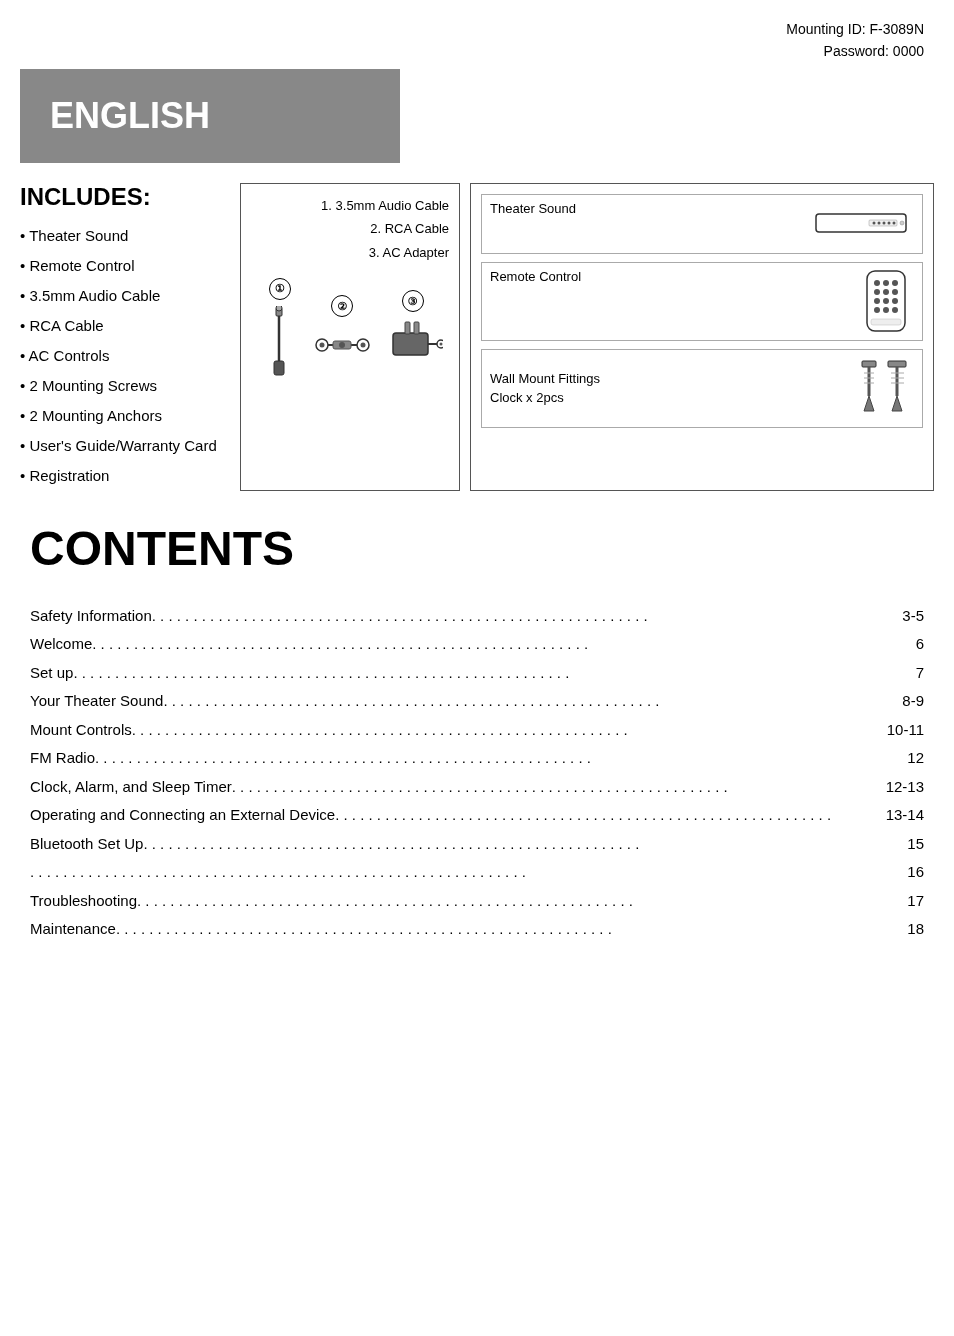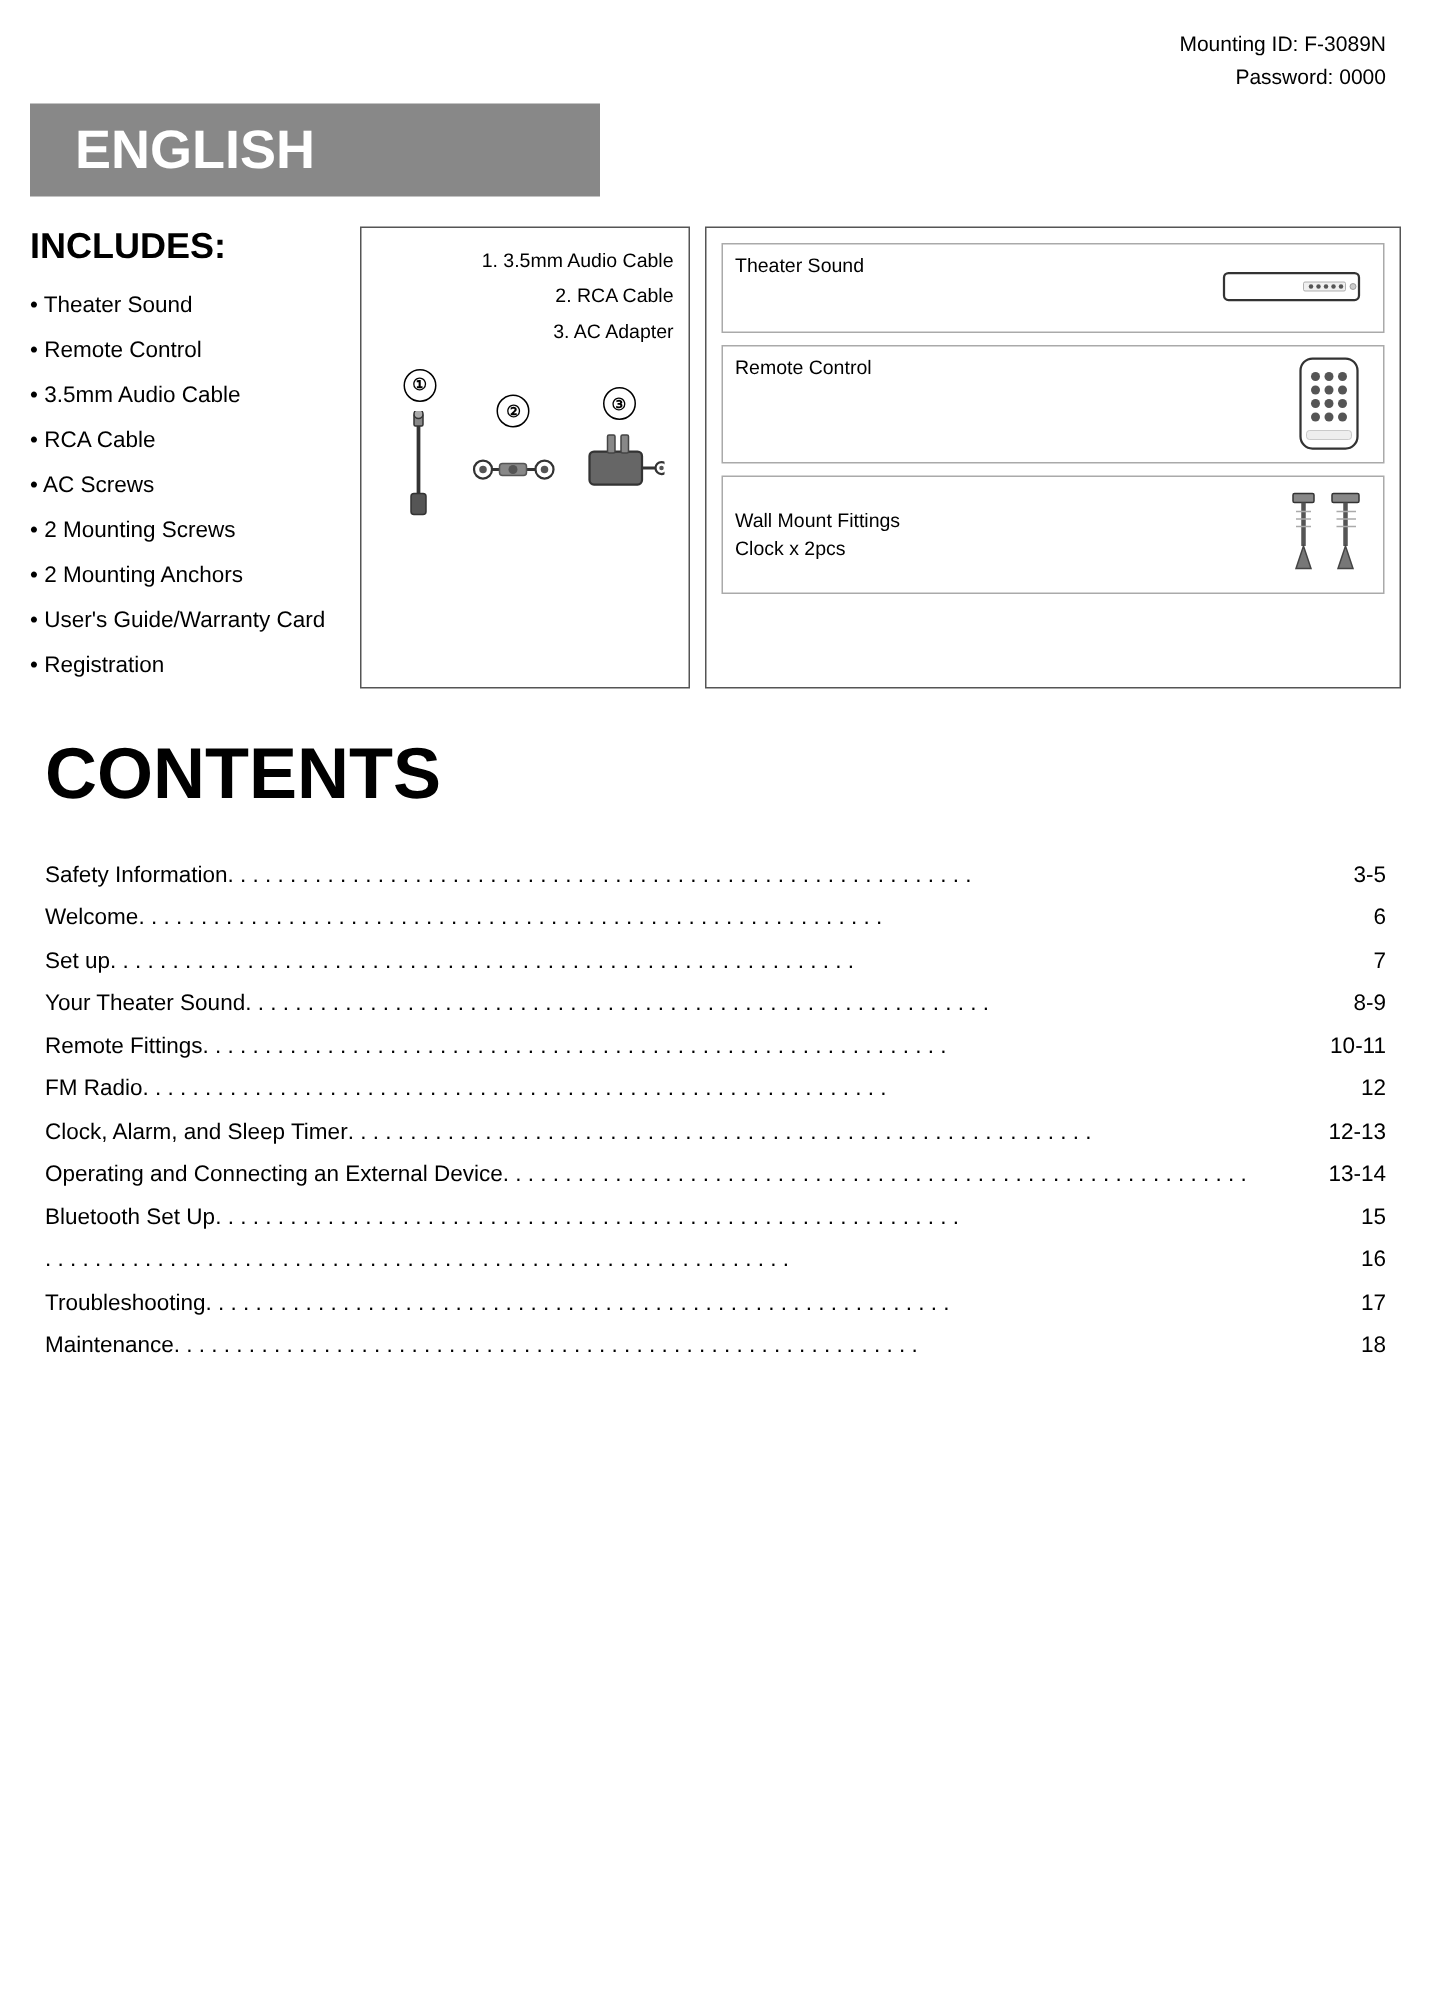--- a/index.html
+++ b/index.html
@@ -15,21 +15,21 @@
       text-align: right;
       padding: 18px 30px 6px 0;
       font-size: 14px;
       line-height: 1.6;
     }
     .english-banner {
       background: #888;
       color: #fff;
       font-size: 36px;
       font-weight: 900;
-      padding: 10px 30px;
+      padding: 26px 30px;
       margin: 0 0 0 0;
       display: inline-block;
       width: 380px;
       margin-left: 20px;
     }
     .main-content {
       display: flex;
       padding: 20px 20px 10px 20px;
       gap: 10px;
     }
@@ -154,21 +154,21 @@
 
 <div class="main-content">
 
   <div class="includes-section">
     <div class="includes-title">INCLUDES:</div>
     <ul class="includes-list">
       <li>Theater Sound</li>
       <li>Remote Control</li>
       <li>3.5mm Audio Cable</li>
       <li>RCA Cable</li>
-      <li>AC Screws</li>
+      <li>AC Controls</li>
       <li>2 Mounting Screws</li>
       <li>2 Mounting Anchors</li>
       <li>User's Guide/Warranty Card</li>
       <li>Registration</li>
     </ul>
   </div>
 
   <div class="accessories-diagram">
     <div class="items-list">
       <div>1. 3.5mm Audio Cable</div>
@@ -315,21 +315,21 @@
         <span class="toc-text">Set up</span>
         <span class="toc-fill"> . . . . . . . . . . . . . . . . . . . . . . . . . . . . . . . . . . . . . . . . . . . . . . . . . . . . . . . . . . . . </span>
         <span class="toc-num">7</span>
       </div>
       <div class="toc-row">
         <span class="toc-text">Your Theater Sound</span>
         <span class="toc-fill"> . . . . . . . . . . . . . . . . . . . . . . . . . . . . . . . . . . . . . . . . . . . . . . . . . . . . . . . . . . . . </span>
         <span class="toc-num">8-9</span>
       </div>
       <div class="toc-row">
-        <span class="toc-text">Remote Fittings</span>
+        <span class="toc-text">Mount Controls</span>
         <span class="toc-fill"> . . . . . . . . . . . . . . . . . . . . . . . . . . . . . . . . . . . . . . . . . . . . . . . . . . . . . . . . . . . . </span>
         <span class="toc-num">10-11</span>
       </div>
       <div class="toc-row">
         <span class="toc-text">FM Radio</span>
         <span class="toc-fill"> . . . . . . . . . . . . . . . . . . . . . . . . . . . . . . . . . . . . . . . . . . . . . . . . . . . . . . . . . . . . </span>
         <span class="toc-num">12</span>
       </div>
       <div class="toc-row">
         <span class="toc-text">Clock, Alarm, and Sleep Timer</span>

